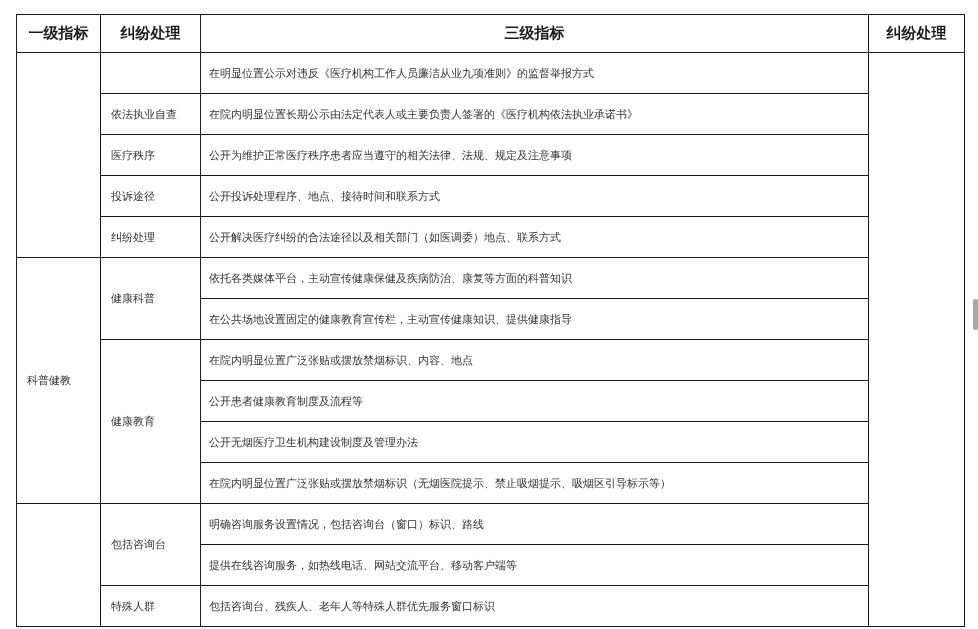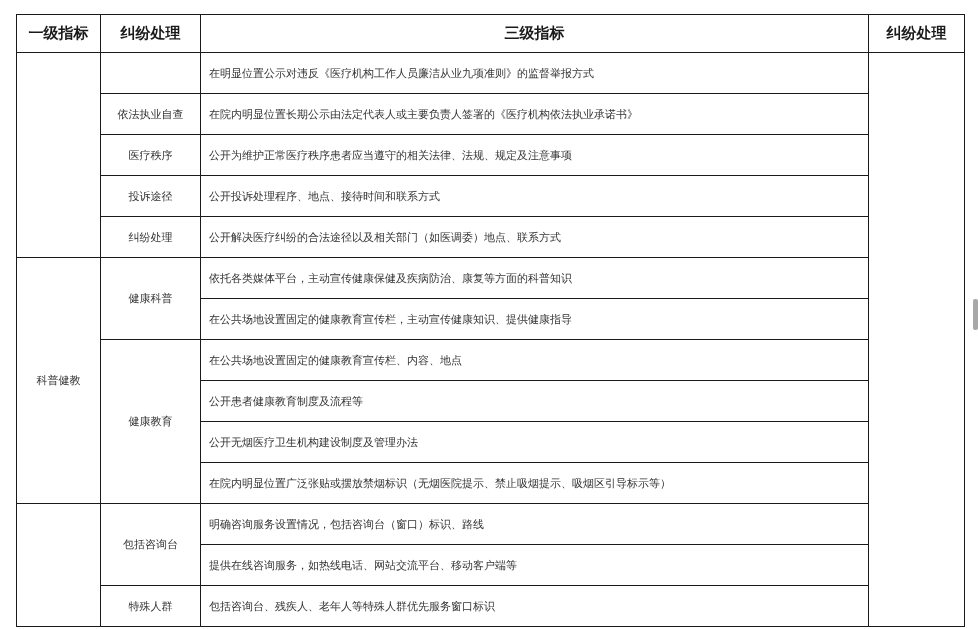--- a/index.html
+++ b/index.html
@@ -39,21 +39,20 @@
     padding: 0 2px;
   }
   .indicator-table td {
     height: 40px;
     font-size: 11px;
     color: #333333;
     line-height: 1.35;
   }
   .indicator-table td.lvl1,
   .indicator-table td.lvl2 {
-    text-align: center;
     padding: 0 10px;
   }
   .indicator-table td.lvl3 {
     text-align: left;
     padding: 0 8px;
   }
   .indicator-table td.limit {
     text-align: center;
     padding: 0 4px;
   }
@@ -112,21 +111,21 @@
         <tr>
           <td class="lvl1" rowspan="6">科普健教</td>
           <td class="lvl2" rowspan="2">健康科普</td>
           <td class="lvl3">依托各类媒体平台，主动宣传健康保健及疾病防治、康复等方面的科普知识</td>
         </tr>
         <tr>
           <td class="lvl3">在公共场地设置固定的健康教育宣传栏，主动宣传健康知识、提供健康指导</td>
         </tr>
         <tr>
           <td class="lvl2" rowspan="4">健康教育</td>
-          <td class="lvl3">在公共场地设置固定的健康教育宣传栏、内容、地点</td>
+          <td class="lvl3">在院内明显位置广泛张贴或摆放禁烟标识、内容、地点</td>
         </tr>
         <tr>
           <td class="lvl3">公开患者健康教育制度及流程等</td>
         </tr>
         <tr>
           <td class="lvl3">公开无烟医疗卫生机构建设制度及管理办法</td>
         </tr>
         <tr>
           <td class="lvl3">在院内明显位置广泛张贴或摆放禁烟标识（无烟医院提示、禁止吸烟提示、吸烟区引导标示等）</td>
         </tr>

